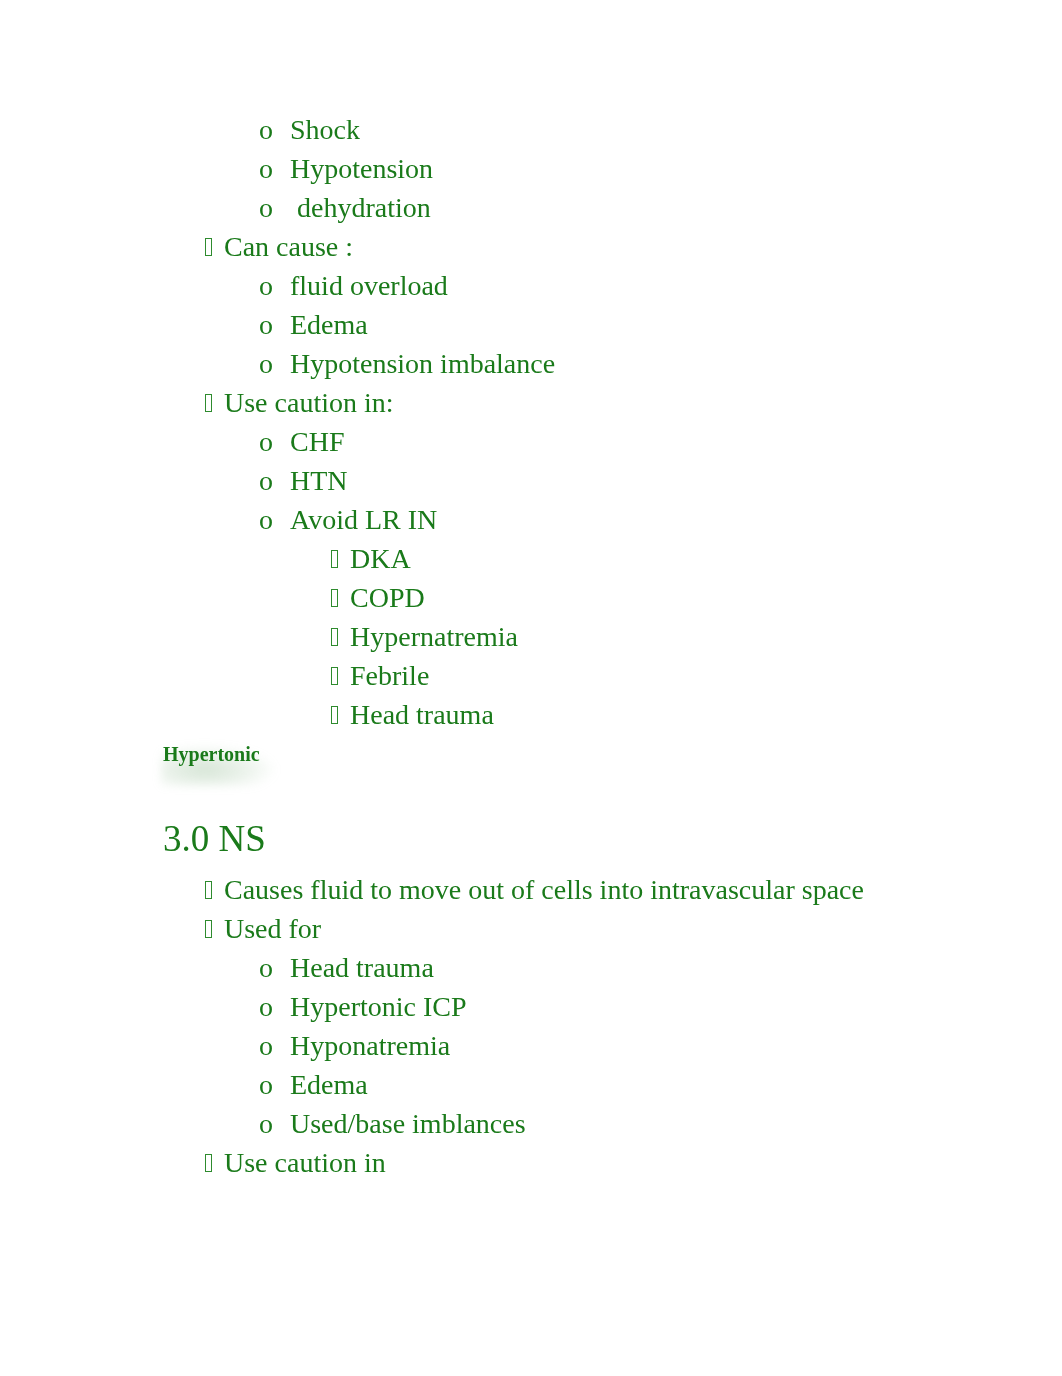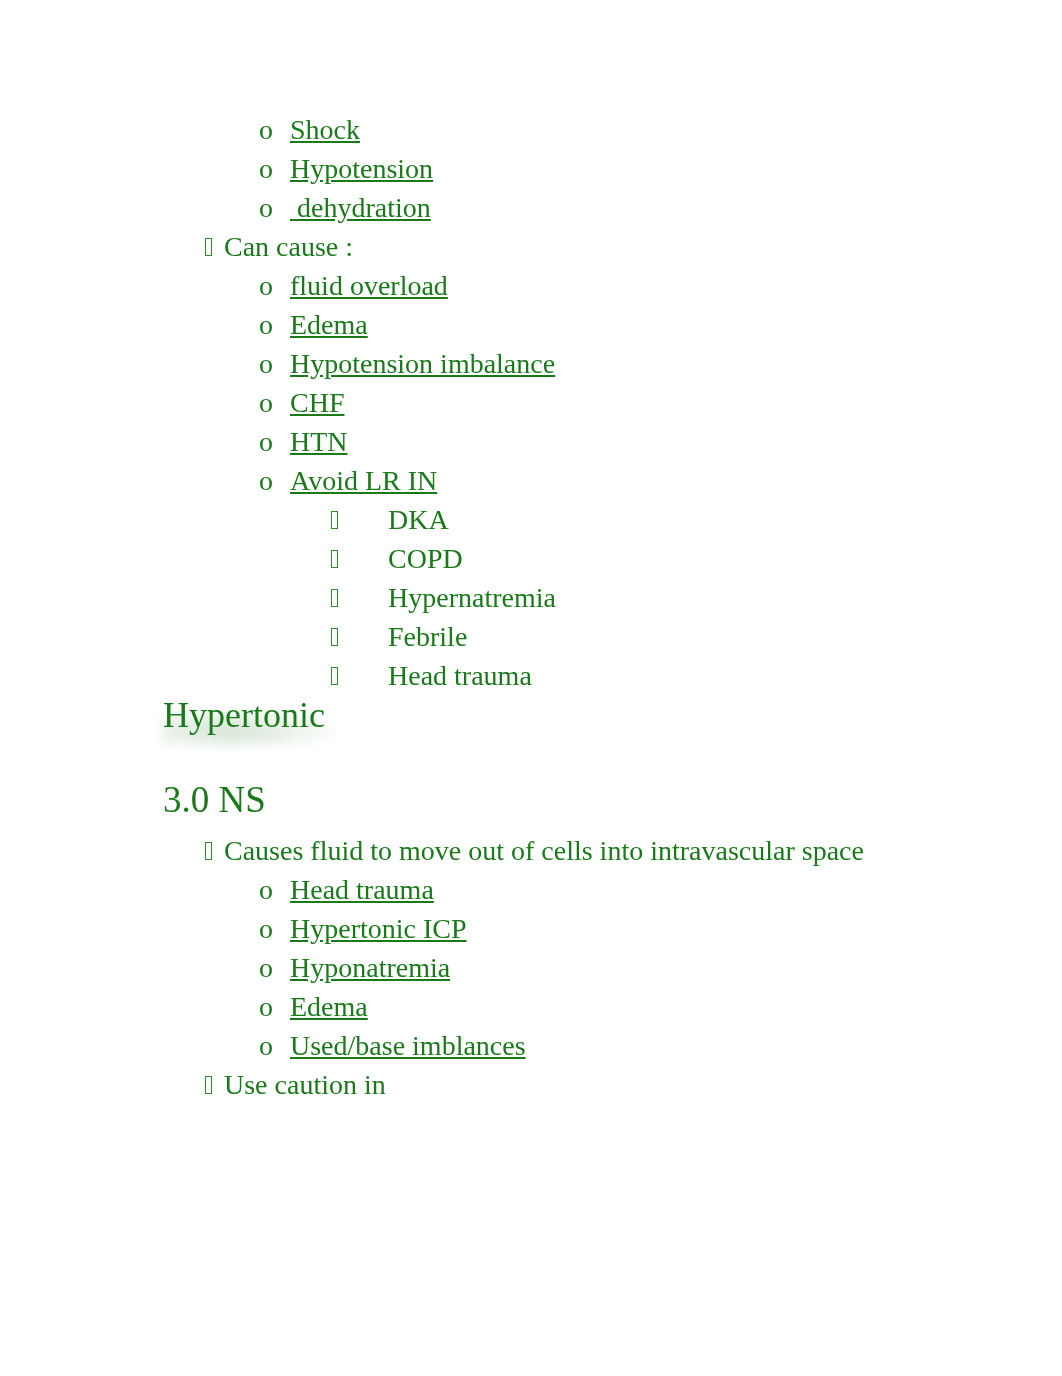--- a/index.html
+++ b/index.html
@@ -30,21 +30,21 @@
     align-items: flex-start;
     line-height: 39px;
     font-size: 28px;
     color: #1a7a1a;
     white-space: pre-wrap;
   }
 
   
   .lvl2 { margin-left: 29px; }    
   .lvl3 { margin-left: 95px; }    
-  .lvl4 { margin-left: 155px; gap: 38px; }   
+  .lvl4 { margin-left: 155px; }   
 
   
   .mark {
     flex: 0 0 auto;
     display: inline-flex;
     align-items: center;
     justify-content: center;
   }
 
   
@@ -71,32 +71,33 @@
     justify-content: flex-start;
     padding-left: 1px;
   }
 
   .label {
     flex: 1 1 auto;
     min-width: 0;
   }
 
   
-  .lvl3 .label { padding-left: 1px; text-decoration: underline; }
+  .lvl3 .label { padding-left: 1px; }
 
   
   .heading-shadow {
     position: relative;
-    font-size: 36px;
+    font-size: 20px;
     line-height: 39px;
     color: #1a7a1a;
     margin-top: 1px;
     display: inline-block;
     padding: 0 2px 6px 2px;
     margin-left: -2px;
+    font-weight: bold;
   }
   .heading-shadow .halo {
     position: absolute;
     left: 0;
     right: -14px;
     top: 10px;
     bottom: -6px;
     background: radial-gradient(ellipse at 38% 60%,
                 rgba(120,170,120,0.30) 0%,
                 rgba(150,190,150,0.18) 42%,
@@ -160,20 +161,24 @@
     <div class="line lvl3">
       <span class="mark mark-o">o</span>
       <span class="label">Edema</span>
     </div>
 
     <div class="line lvl3">
       <span class="mark mark-o">o</span>
       <span class="label">Hypotension imbalance</span>
     </div>
 
+    <div class="line lvl2">
+      <span class="mark mark-tofu"><span class="box"></span></span>
+      <span class="label">Use caution in:</span>
+    </div>
 
     <div class="line lvl3">
       <span class="mark mark-o">o</span>
       <span class="label">CHF</span>
     </div>
 
     <div class="line lvl3">
       <span class="mark mark-o">o</span>
       <span class="label">HTN</span>
     </div>
@@ -221,20 +226,24 @@
   <div class="heading-big">3.0 NS</div>
 
   
   <div class="list-ns block-after-heading">
 
     <div class="line lvl2 wrap">
       <span class="mark mark-tofu"><span class="box"></span></span>
       <span class="label">Causes fluid to move out of cells into intravascular space</span>
     </div>
 
+    <div class="line lvl2">
+      <span class="mark mark-tofu"><span class="box"></span></span>
+      <span class="label">Used for</span>
+    </div>
 
     <div class="line lvl3">
       <span class="mark mark-o">o</span>
       <span class="label">Head trauma</span>
     </div>
 
     <div class="line lvl3">
       <span class="mark mark-o">o</span>
       <span class="label">Hypertonic ICP</span>
     </div>

